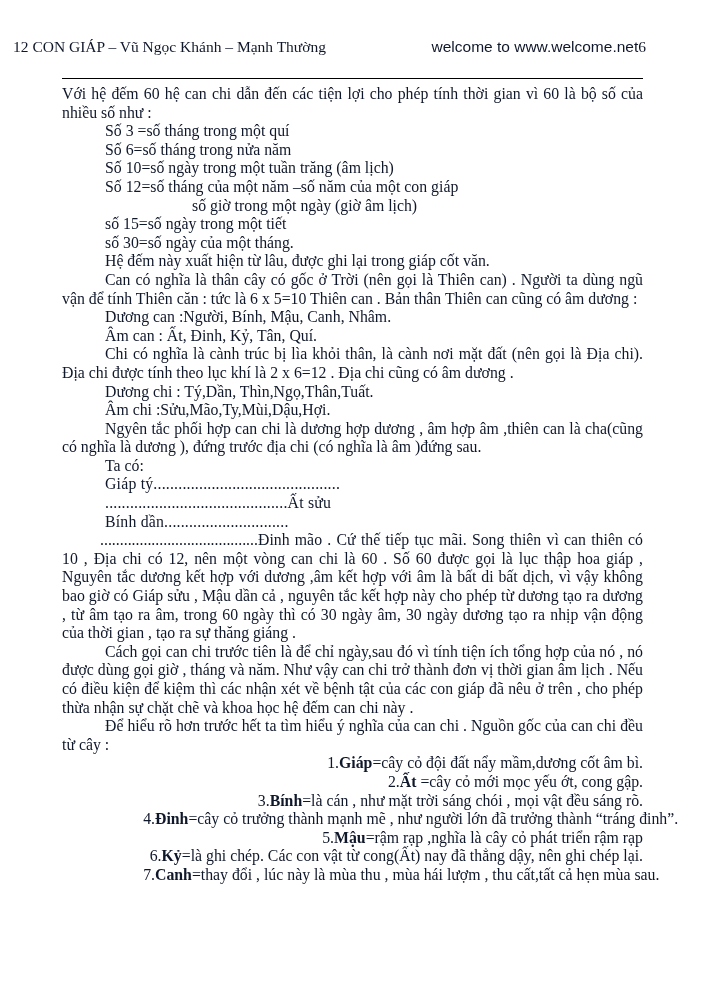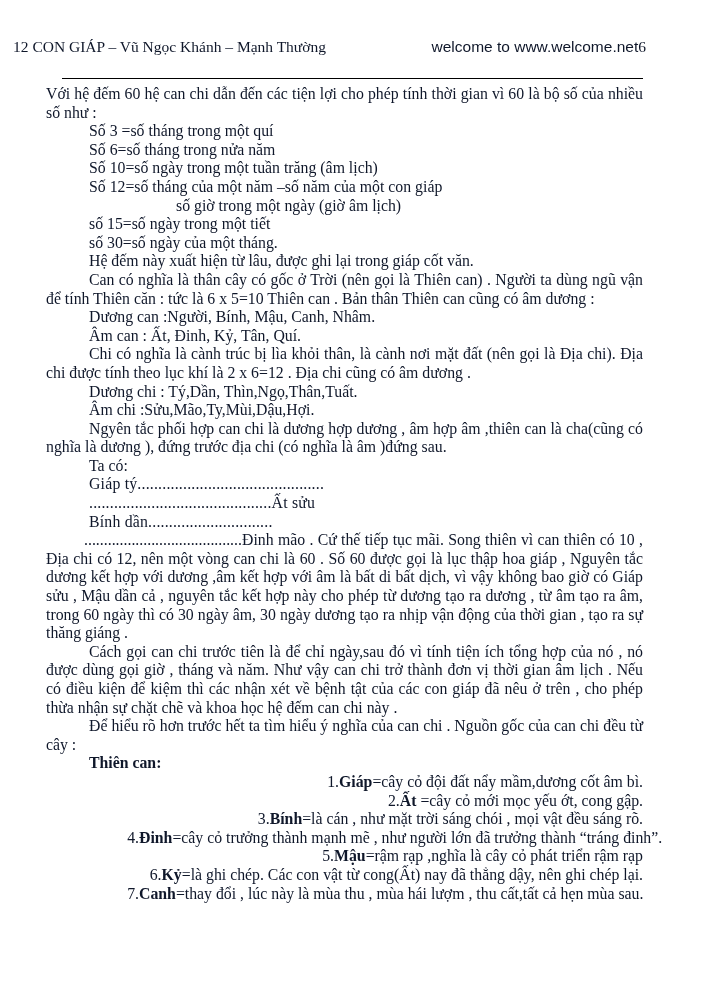--- a/index.html
+++ b/index.html
@@ -26,21 +26,21 @@
     font-family:"Liberation Sans","DejaVu Sans",sans-serif;
     font-size:15.5px;
   }
   .header .pageno{font-size:15.5px;}
   .rule{
     margin:22px 57px 0 62px;
     border-top:1.6px solid #000;
     height:0;
   }
   .body{
-    margin:6px 57px 0 46px;
+    margin:6px 57px 0 62px;
     line-height:18.6px;
     text-align:justify;
   }
   .p{text-align:justify;}
   .indent{text-indent:43px;}
   .indent-sm{text-indent:38px;}
   .tab1{padding-left:43px;text-align:left;}
   .tab2{padding-left:130px;text-align:left;}
   .bold{font-weight:bold;}
   .dotline{letter-spacing:0.2px;}
@@ -85,21 +85,20 @@
     <div class="tab1">Âm chi :Sửu,Mão,Ty,Mùi,Dậu,Hợi.</div>
     <div class="p indent">Ngyên tắc phối hợp can chi là dương hợp dương , âm hợp âm ,thiên can là cha(cũng có nghĩa là dương ), đứng trước địa chi (có nghĩa là âm )đứng sau.</div>
     <div class="tab1">Ta có:</div>
     <div class="tab1 dotline">Giáp tý.............................................</div>
     <div class="tab1 dotline">............................................Ất sửu</div>
     <div class="tab1 dotline">Bính dần..............................</div>
     <div class="p indent-sm">........................................Đinh mão . Cứ thế tiếp tục mãi. Song thiên vì can thiên có 10 , Địa chi có 12, nên một vòng can chi là 60 . Số 60 được gọi là lục thập hoa giáp , Nguyên tắc dương kết hợp với dương ,âm kết hợp với âm là bất di bất dịch, vì vậy không bao giờ có Giáp sửu , Mậu dần cả , nguyên tắc kết hợp này cho phép từ dương tạo ra dương , từ âm tạo ra âm, trong 60 ngày thì có 30 ngày âm, 30 ngày dương tạo ra nhịp vận động của thời gian , tạo ra sự thăng giáng .</div>
     <div class="p indent">Cách gọi can chi trước tiên là để chỉ ngày,sau đó vì tính tiện ích tổng hợp của nó , nó được dùng gọi giờ , tháng và năm. Như vậy can chi trở thành đơn vị thời gian âm lịch . Nếu có điều kiện để kiệm thì các nhận xét về bệnh tật của các con giáp đã nêu ở trên , cho phép  thừa nhận  sự chặt chẽ và khoa học hệ đếm can chi này .</div>
     <div class="p indent">Để hiểu rõ hơn trước hết ta tìm hiểu ý nghĩa của can chi . Nguồn gốc của can chi đều từ cây :</div>
 
-    <div class="tab1 bold">Thiên can:</div>
 
     <div class="li-row">
       <span class="num">1.</span><span class="term">Giáp</span><span>=cây cỏ đội đất nẩy mầm,dương cốt âm bì.</span>
     </div>
     <div class="li-row">
       <span class="num">2.</span><span class="term">Ất</span><span> =cây cỏ mới mọc yếu ớt, cong gập.</span>
     </div>
     <div class="li-row">
       <span class="num">3.</span><span class="term">Bính</span><span>=là cán , như mặt trời sáng chói , mọi vật đều sáng rõ.</span>
     </div>

